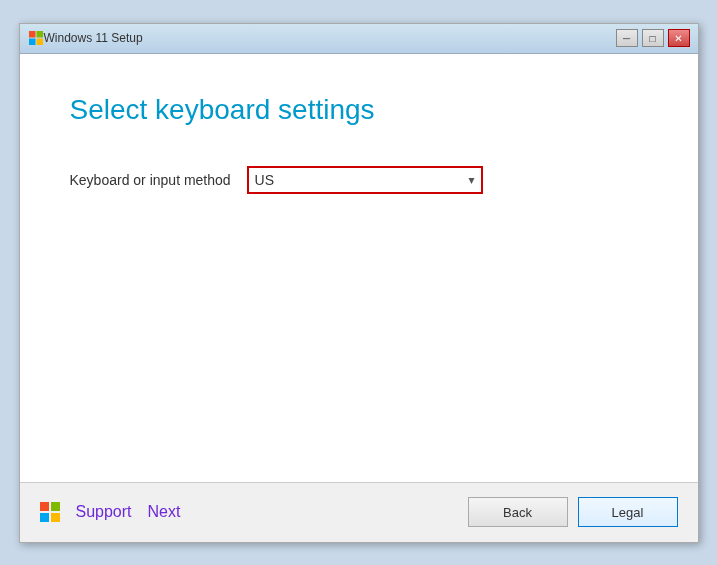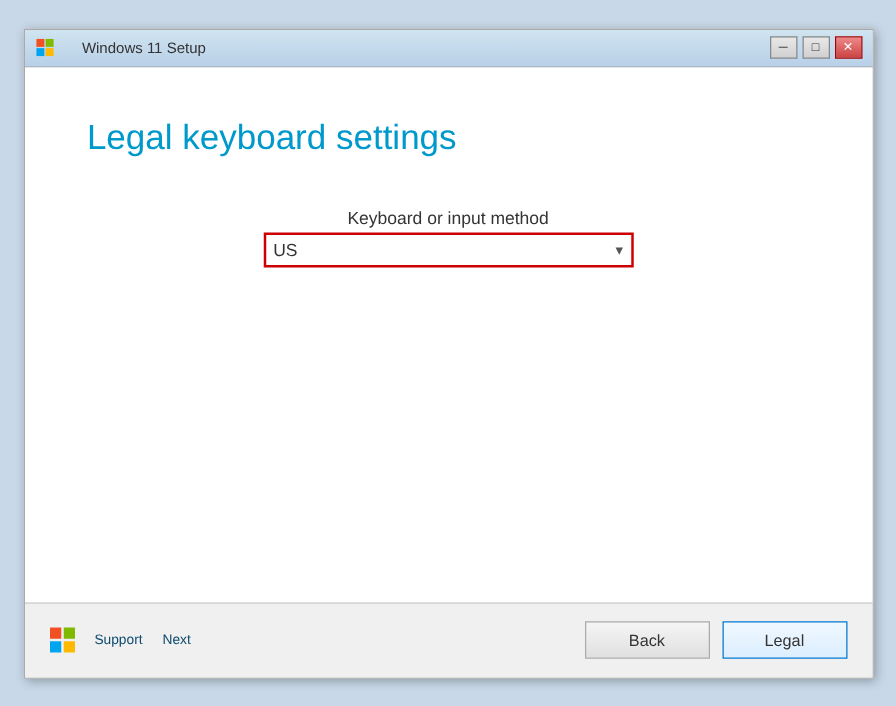--- a/index.html
+++ b/index.html
@@ -31,21 +31,21 @@
       align-items: center;
       justify-content: space-between;
       padding: 0 8px;
       border-bottom: 1px solid #9ab;
       flex-shrink: 0;
     }
 
     .title-bar-left {
       display: flex;
       align-items: center;
-      gap: 22px;
+      gap: 0;
     }
 
     .title-bar-icon {
       width: 16px;
       height: 16px;
       display: flex;
       align-items: center;
       justify-content: center;
     }
 
@@ -89,33 +89,32 @@
     .page-title {
       font-size: 28px;
       color: #0099cc;
       font-weight: 300;
       margin-bottom: 40px;
     }
 
     .form-row {
       display: flex;
       align-items: center;
-      gap: 4px;
+      gap: 16px;
       margin-bottom: 30px;
-      flex-direction: column;
     }
 
     .form-label {
       font-size: 14px;
       color: #333;
       min-width: 160px;
     }
 
     .keyboard-select {
-      width: 296px;
+      width: 236px;
       height: 28px;
       border: 2px solid #cc0000;
       background: white;
       font-size: 14px;
       color: #333;
       padding: 2px 6px;
       appearance: none;
       -webkit-appearance: none;
       cursor: pointer;
       outline: none;
@@ -165,22 +164,22 @@
       grid-template-columns: 1fr 1fr;
       gap: 2px;
     }
 
     .ms-logo-q1 { background: #f25022; }
     .ms-logo-q2 { background: #7fba00; }
     .ms-logo-q3 { background: #00a4ef; }
     .ms-logo-q4 { background: #ffb900; }
 
     .footer-link {
-      font-size: 11px;
-      color: #0c4a6e;
+      font-size: 16px;
+      color: #6d28d9;
       cursor: pointer;
       text-decoration: none;
     }
 
     .footer-right {
       margin-left: auto;
       display: flex;
       gap: 10px;
     }
 
@@ -218,21 +217,21 @@
       <span class="title-bar-text">Windows 11 Setup</span>
     </div>
     <div class="title-bar-controls">
       <button class="title-btn">─</button>
       <button class="title-btn">□</button>
       <button class="title-btn close">✕</button>
     </div>
   </div>
 
   <div class="content-area">
-    <h1 class="page-title">Legal keyboard settings</h1>
+    <h1 class="page-title">Select keyboard settings</h1>
 
     <div class="form-row">
       <label class="form-label">Keyboard or input method</label>
       <div class="select-wrapper">
         <select class="keyboard-select">
           <option value="US" selected="">US</option>
           <option value="United Kingdom">United Kingdom</option>
           <option value="French">French</option>
           <option value="German">German</option>
           <option value="Spanish">Spanish</option>

